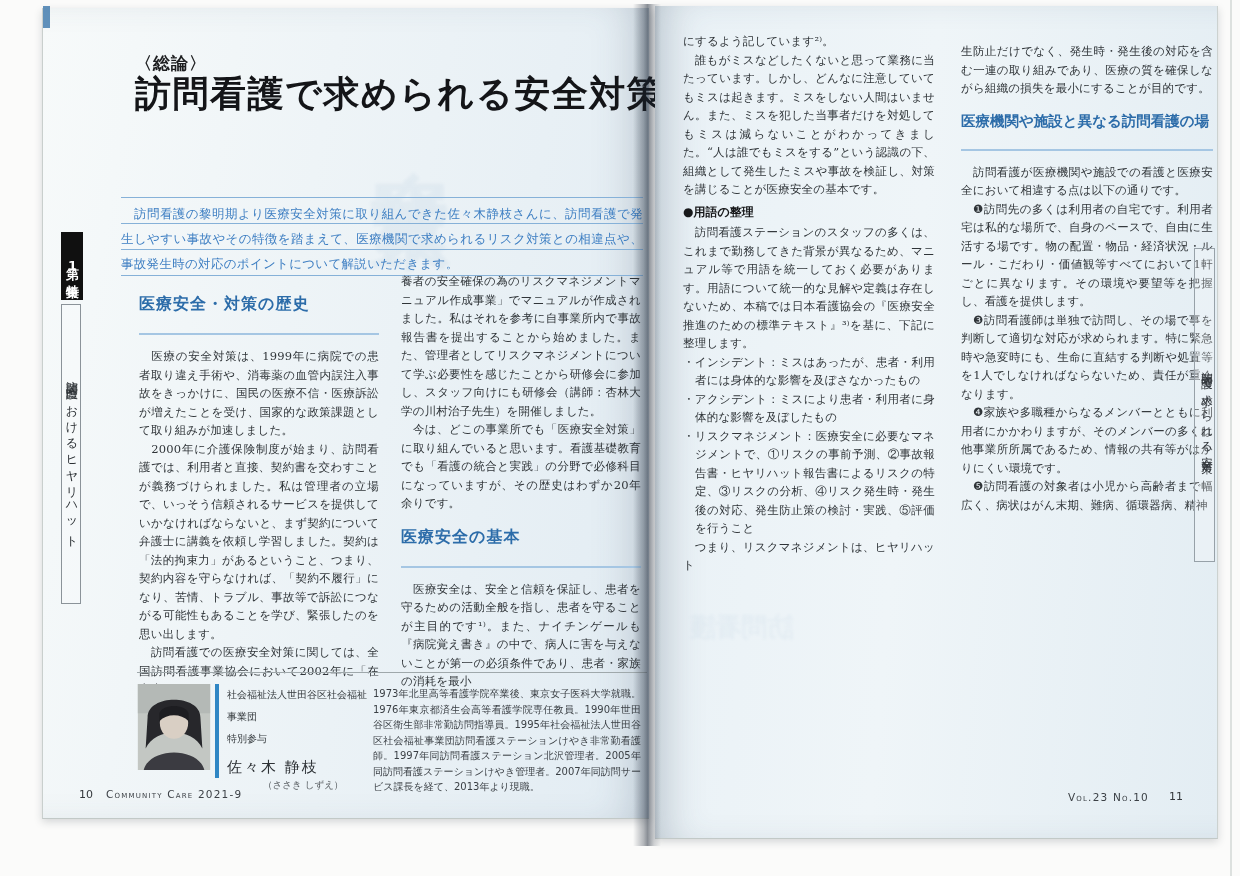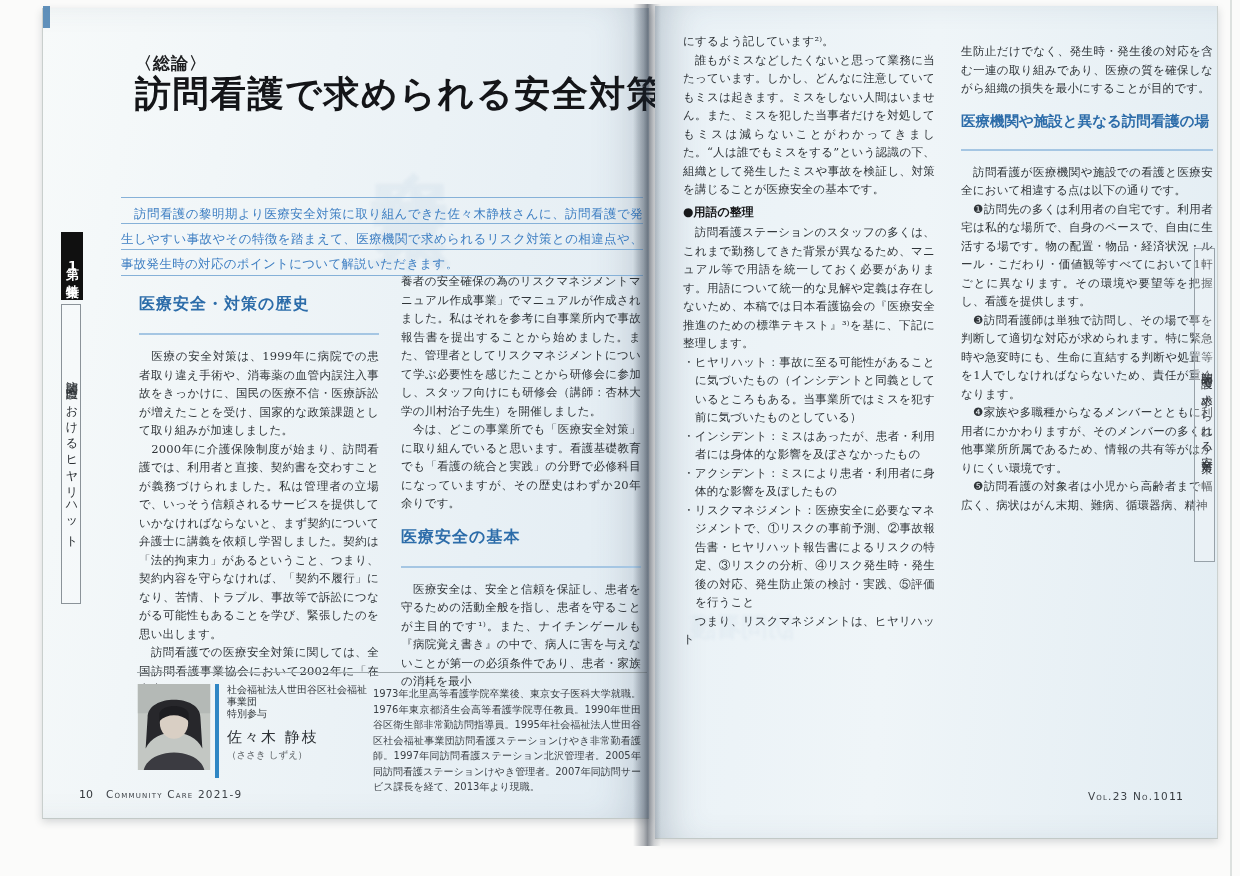--- a/index.html
+++ b/index.html
@@ -66,29 +66,29 @@
   .blue-heading.mid{margin-top:14px;}
   .blue-heading.wide{font-size:14.5px;letter-spacing:0;}
   .subhead{margin:4px 0 2px 0;font-size:12px;font-weight:bold;color:#17181a;
     font-family:"DejaVu Sans","Liberation Sans",sans-serif;line-height:18.5px;}
 
   
   .bio-divider{position:absolute;left:94px;top:664px;width:510px;height:0;border-top:1px solid #9fa8ab;}
   .portrait{position:absolute;left:94px;top:676px;width:74px;height:86px;display:block;}
   .bio-bar{position:absolute;left:172px;top:676px;width:4px;height:94px;background:#2f86c4;}
   .bio-id{position:absolute;left:184px;top:676px;width:142px;}
-  .affil{font-size:10px;line-height:12px;color:#33383c;font-family:"DejaVu Sans","Liberation Sans",sans-serif;}
+  .affil{font-size:10px;line-height:22px;color:#33383c;font-family:"DejaVu Sans","Liberation Sans",sans-serif;}
   .name{margin-top:8px;font-size:15px;color:#2e3236;letter-spacing:2px;}
-  .kana{font-size:9.5px;color:#555a5e;margin-top:2px;font-family:"DejaVu Sans","Liberation Sans",sans-serif;}
+  .kana{font-size:9.5px;color:#555a5e;margin-top:2px;font-family:"DejaVu Sans","Liberation Sans",sans-serif;margin-left:36px;}
   .career{position:absolute;left:330px;top:678px;width:268px;font-size:10px;line-height:15.5px;
     color:#3a3f44;text-align:justify;font-family:"DejaVu Sans","Liberation Sans",sans-serif;}
 
   
   .footer-left{position:absolute;left:36px;top:780px;display:flex;align-items:baseline;gap:13px;}
-  .footer-right{position:absolute;right:34px;top:784px;display:flex;align-items:flex-start;}
+  .footer-right{position:absolute;right:34px;top:784px;display:flex;align-items:center;gap:20px;}
   .pagenum{font-size:11px;color:#34383c;font-family:"DejaVu Sans","Liberation Sans",sans-serif;}
   .journal{font-size:10.5px;font-variant:small-caps;letter-spacing:1.2px;color:#3c4146;
     font-family:"DejaVu Sans","Liberation Sans",sans-serif;}
 
   
   .ghost{position:absolute;color:#4a7aa8;pointer-events:none;filter:blur(1.5px);}
   .ghost-title{left:310px;top:96px;font-size:80px;font-weight:bold;opacity:.06;
     writing-mode:vertical-rl;transform:scaleX(-1);height:300px;letter-spacing:8px;}
   .ghost-right{left:34px;top:604px;font-size:26px;font-weight:bold;opacity:.05;transform:scaleX(-1);}
 </style>
@@ -152,21 +152,20 @@
 
   <div class="page page-right">
 
     <div class="ghost ghost-right" aria-hidden="true">訪問看護</div>
 
     <div class="col col-r1">
       <p class="body-p">にするよう記しています²⁾。</p>
       <p class="body-p">　誰もがミスなどしたくないと思って業務に当たっています。しかし、どんなに注意していてもミスは起きます。ミスをしない人間はいません。また、ミスを犯した当事者だけを対処してもミスは減らないことがわかってきました。“人は誰でもミスをする”という認識の下、組織として発生したミスや事故を検証し、対策を講じることが医療安全の基本です。</p>
       <p class="subhead">●用語の整理</p>
       <p class="body-p">　訪問看護ステーションのスタッフの多くは、これまで勤務してきた背景が異なるため、マニュアル等で用語を統一しておく必要があります。用語について統一的な見解や定義は存在しないため、本稿では日本看護協会の『医療安全推進のための標準テキスト』³⁾を基に、下記に整理します。</p>
-      <p class="body-p hang">・ヒヤリハット：事故に至る可能性があることに気づいたもの（インシデントと同義としているところもある。当事業所ではミスを犯す前に気づいたものとしている）</p>
       <p class="body-p hang">・インシデント：ミスはあったが、患者・利用者には身体的な影響を及ぼさなかったもの</p>
       <p class="body-p hang">・アクシデント：ミスにより患者・利用者に身体的な影響を及ぼしたもの</p>
       <p class="body-p hang">・リスクマネジメント：医療安全に必要なマネジメントで、①リスクの事前予測、②事故報告書・ヒヤリハット報告書によるリスクの特定、③リスクの分析、④リスク発生時・発生後の対応、発生防止策の検討・実践、⑤評価を行うこと</p>
       <p class="body-p">　つまり、リスクマネジメントは、ヒヤリハット</p>
     </div>
 
     <div class="col col-r2">
       <p class="body-p">生防止だけでなく、発生時・発生後の対応を含む一連の取り組みであり、医療の質を確保しながら組織の損失を最小にすることが目的です。</p>
       <h2 class="blue-heading mid wide">医療機関や施設と異なる訪問看護の場</h2>
       <p class="body-p">　訪問看護が医療機関や施設での看護と医療安全において相違する点は以下の通りです。</p>

